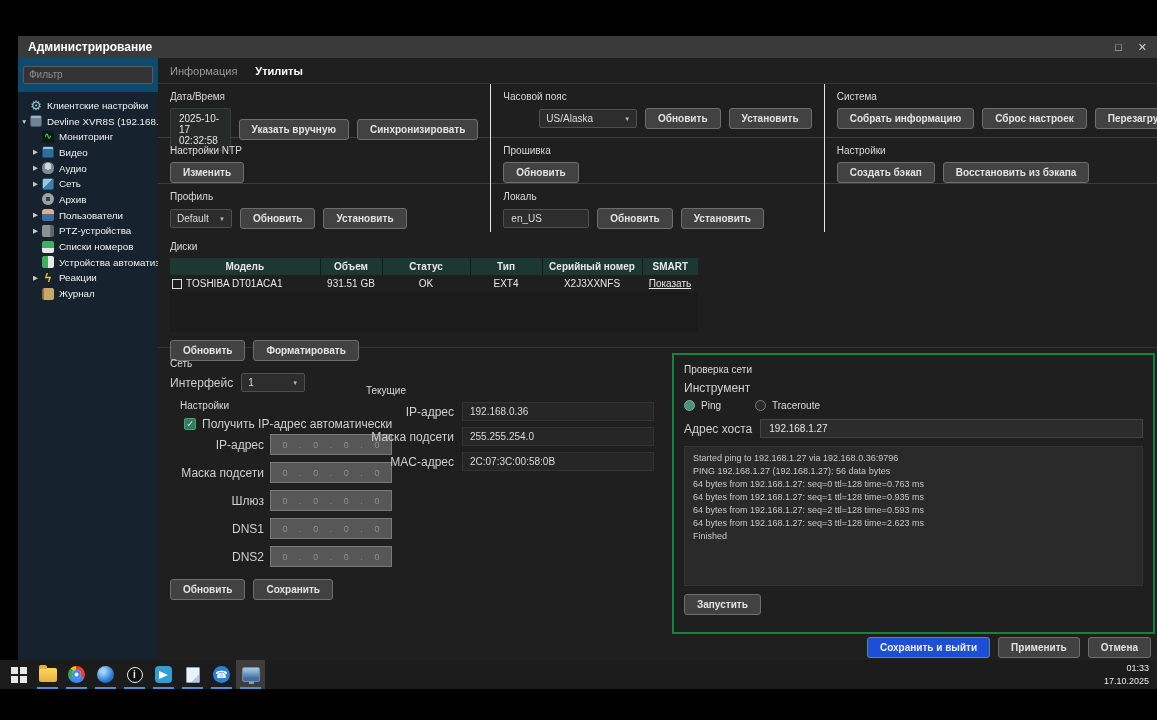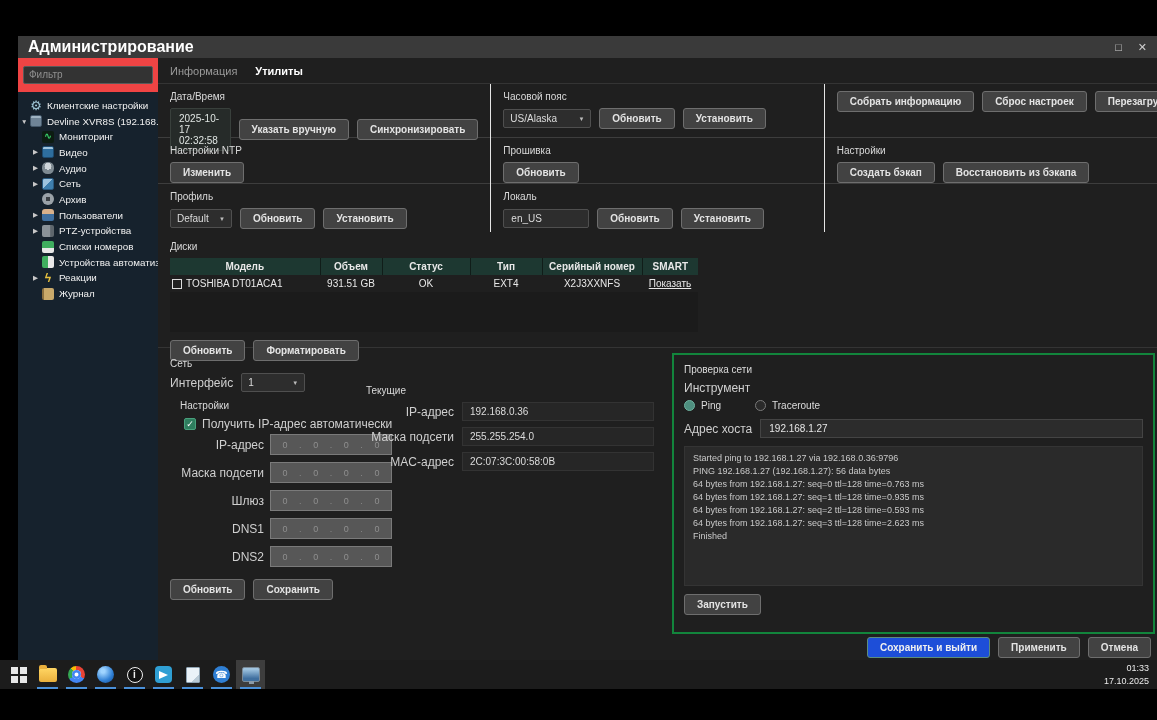--- a/index.html
+++ b/index.html
@@ -5,29 +5,29 @@
   * { margin:0; padding:0; box-sizing:border-box; }
   html,body { width:1157px; height:720px; background:#000; overflow:hidden;
               font-family:"Liberation Sans", sans-serif; }
   .screen { position:relative; width:1157px; height:720px; background:#000; }
 
   
   .window { position:absolute; left:18px; top:36px; width:1139px; height:624px;
             background:#1f1f1f; display:flex; flex-direction:column; }
   .titlebar { height:22px; background:#3a3a3a; display:flex; align-items:center;
               padding:0 10px; flex:0 0 auto; }
-  .titlebar .t { color:#fff; font-size:16px; font-weight:bold; }
+  .titlebar .t { color:#fff; font-size:12px; font-weight:bold; }
   .wctrl { margin-left:auto; display:flex; gap:16px; color:#cfcfcf; font-size:11px; }
   .wctrl span { cursor:default; }
 
   .winbody { flex:1; display:flex; min-height:0; }
 
   
   .sidebar { width:140px; flex:0 0 auto; display:flex; flex-direction:column; background:#16222d; }
-  .sidebar-top { background:#ef4444; padding:6px 5px 8px 5px; }
+  .sidebar-top { background:#0c4a6e; padding:6px 5px 8px 5px; }
   .filter { width:100%; height:18px; background:#333; border:1px solid #5a5a5a;
             border-radius:2px; color:#bdbdbd; font-size:10px; padding:0 5px; }
   .filter::placeholder { color:#8f8f8f; }
   .tree { flex:1; padding:6px 0 0 0; overflow:hidden; }
   .tree-item { display:flex; align-items:center; height:15.7px; color:#f2f2f2;
                font-size:9.8px; white-space:nowrap; padding-left:3px; cursor:default; }
   .tree-item.lvl1 { padding-left:15px;align-items:center; }
   .arrow { width:9px; font-size:6.5px; color:#c8c8c8; flex:0 0 auto; }
   .ti { width:12px; height:12px; flex:0 0 auto; margin-right:5px; border-radius:2px;
         display:inline-flex; align-items:center; justify-content:center;
@@ -301,21 +301,21 @@
                 <button class="btn">Обновить</button>
                 <button class="btn">Установить</button>
               </div>
             </div>
           </div>
 
           <div class="col div">
             <div class="cell rA">
               <div class="sec-title">Часовой пояс</div>
               <div class="row">
-                <span class="select" style="width:88px;">
+                <span class="select" style="width:110px;margin-left:36px;">
                   <span>US/Alaska</span>
                   <span class="caret">▼</span>
                 </span>
                 <button class="btn">Обновить</button>
                 <button class="btn">Установить</button>
               </div>
             </div>
             <div class="cell rB">
               <div class="sec-title">Прошивка</div>
               <div class="row">
@@ -327,20 +327,21 @@
               <div class="row">
                 <span class="inputbox" style="width:86px;">en_US</span>
                 <button class="btn">Обновить</button>
                 <button class="btn">Установить</button>
               </div>
             </div>
           </div>
 
           <div class="col">
             <div class="cell rA">
+              <div class="sec-title">Система</div>
               <div class="row">
                 <button class="btn">Собрать информацию</button>
                 <button class="btn">Сброс настроек</button>
                 <button class="btn">Перезагрузить</button>
               </div>
             </div>
             <div class="cell rB">
               <div class="sec-title">Настройки</div>
               <div class="row">
                 <button class="btn">Создать бэкап</button>

